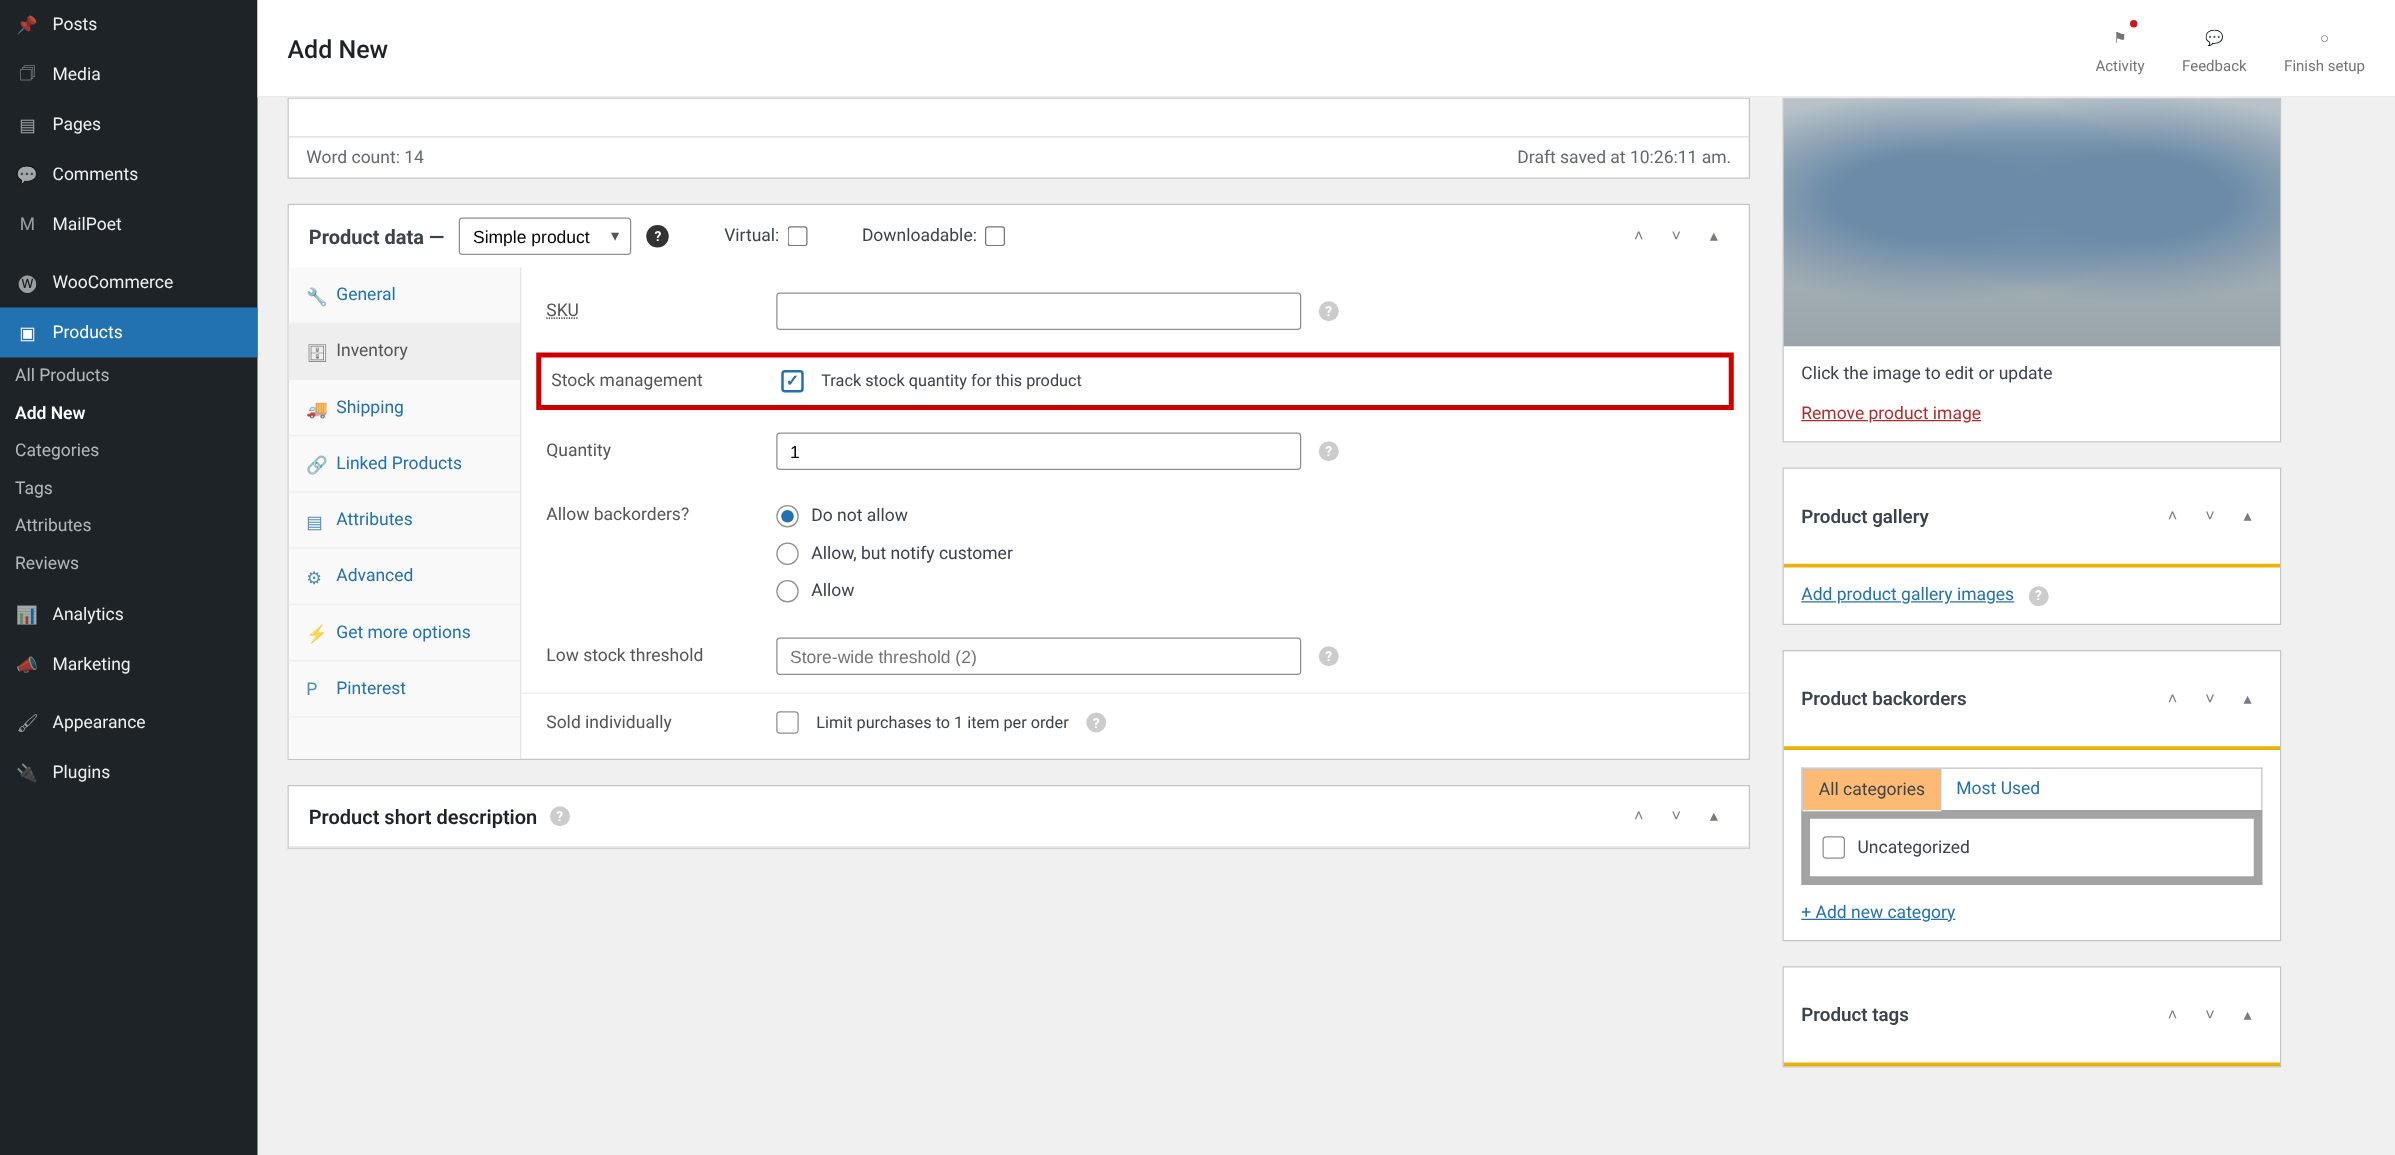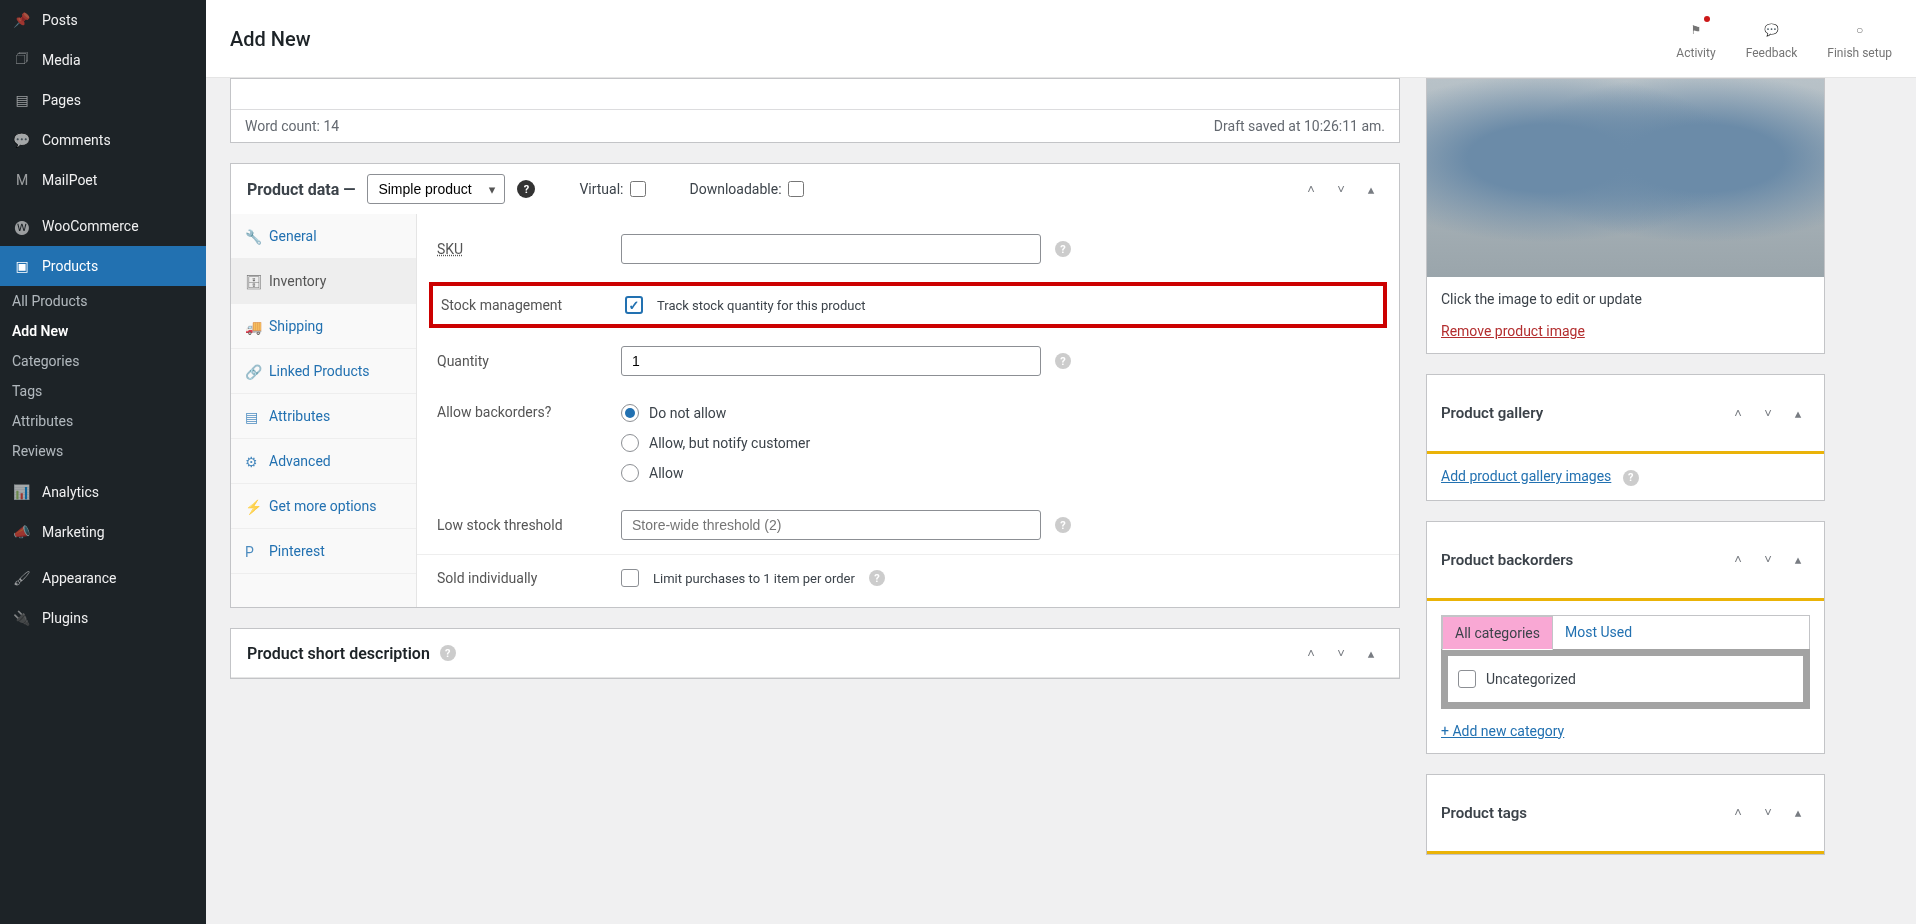--- a/index.html
+++ b/index.html
@@ -79,21 +79,21 @@
 .side-header { display: flex; align-items: center; padding: 26px 14px; border-bottom: 3px solid #eab308; }
 .side-header h3 { font-size: 15px; font-weight: 600; }
 .side-body { padding: 14px; font-size: 14px; }
 .link { color: #2271b1; text-decoration: underline; cursor: pointer; }
 .link-red { color: #b32d2e; text-decoration: underline; cursor: pointer; }
 .image-placeholder { height: 198px; background: linear-gradient(180deg, #a8b8c0 0%, #7a8a92 40%, #b8c2c8 70%, #9aa5ab 100%); position: relative; overflow: hidden; }
 .jeans { position: absolute; width: 100%; height: 100%; background: radial-gradient(ellipse at 30% 40%, #6b8ba8 20%, transparent 50%), radial-gradient(ellipse at 70% 40%, #6b8ba8 20%, transparent 50%), linear-gradient(#b8c2c8, #9aa5ab); }
 
 .tabs-cats { display: flex; border: 1px solid #c3c4c7; border-bottom: none; }
 .tab-cat { padding: 8px 12px; font-size: 14px; cursor: pointer; }
-.tab-cat.active { border: 1px solid #c3c4c7; border-bottom: 1px solid #fff; margin-bottom: -1px; background: #f9a8d4; }
+.tab-cat.active { border: 1px solid #c3c4c7; border-bottom: 1px solid #fff; margin-bottom: -1px; background: #fdba74; }
 .tab-cat:not(.active) { color: #2271b1; }
 .cat-list { border: 7px solid #a3a3a3; padding: 10px; }
 .cat-item { display: flex; align-items: center; gap: 10px; font-size: 14px; padding: 4px 0; }
 
 </style>
 </head>
 <body>
 
 <div class="app">
   <div class="sidebar">

